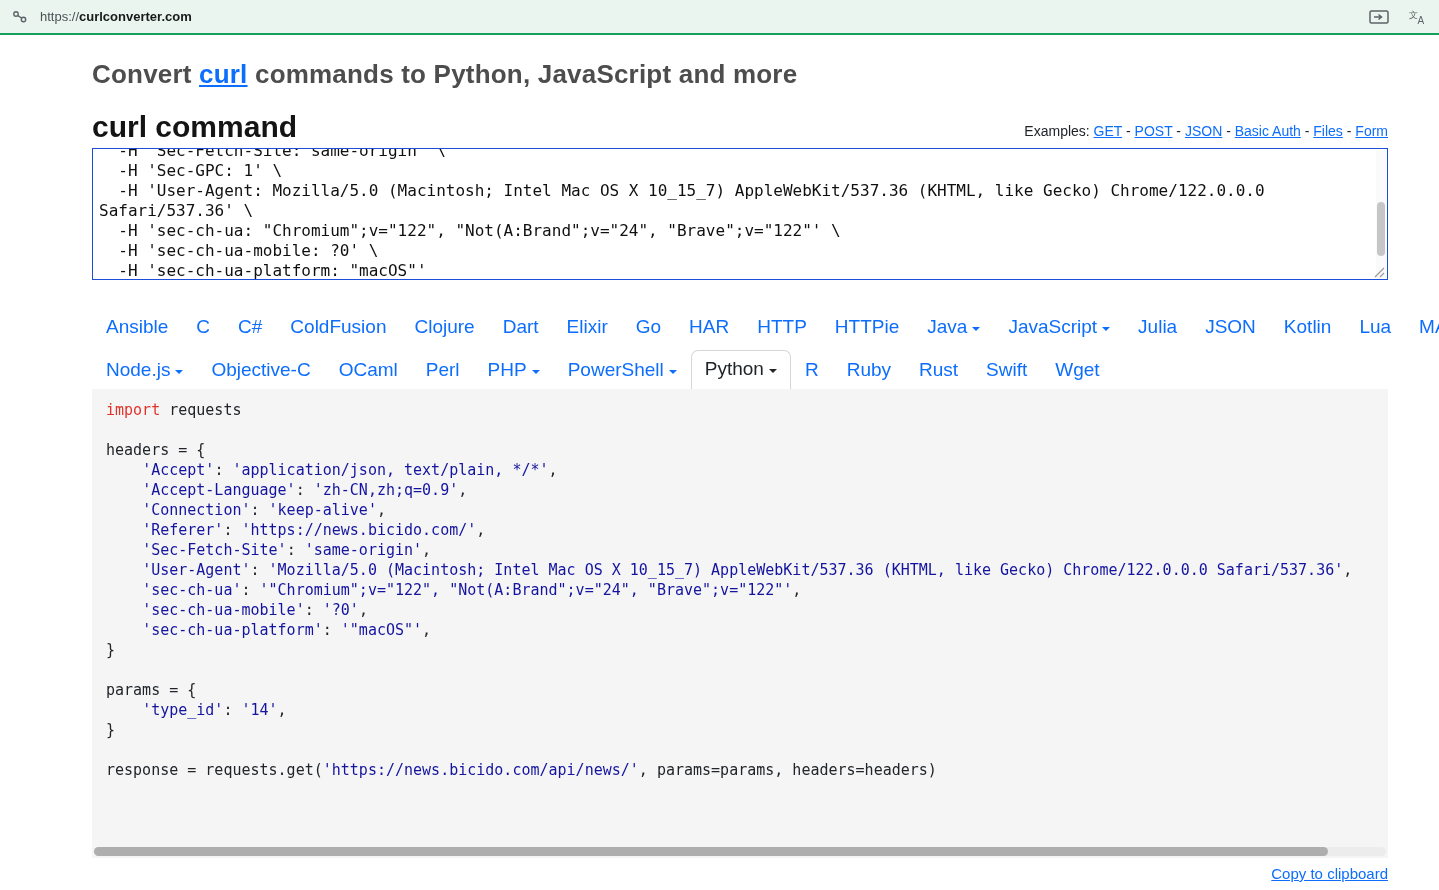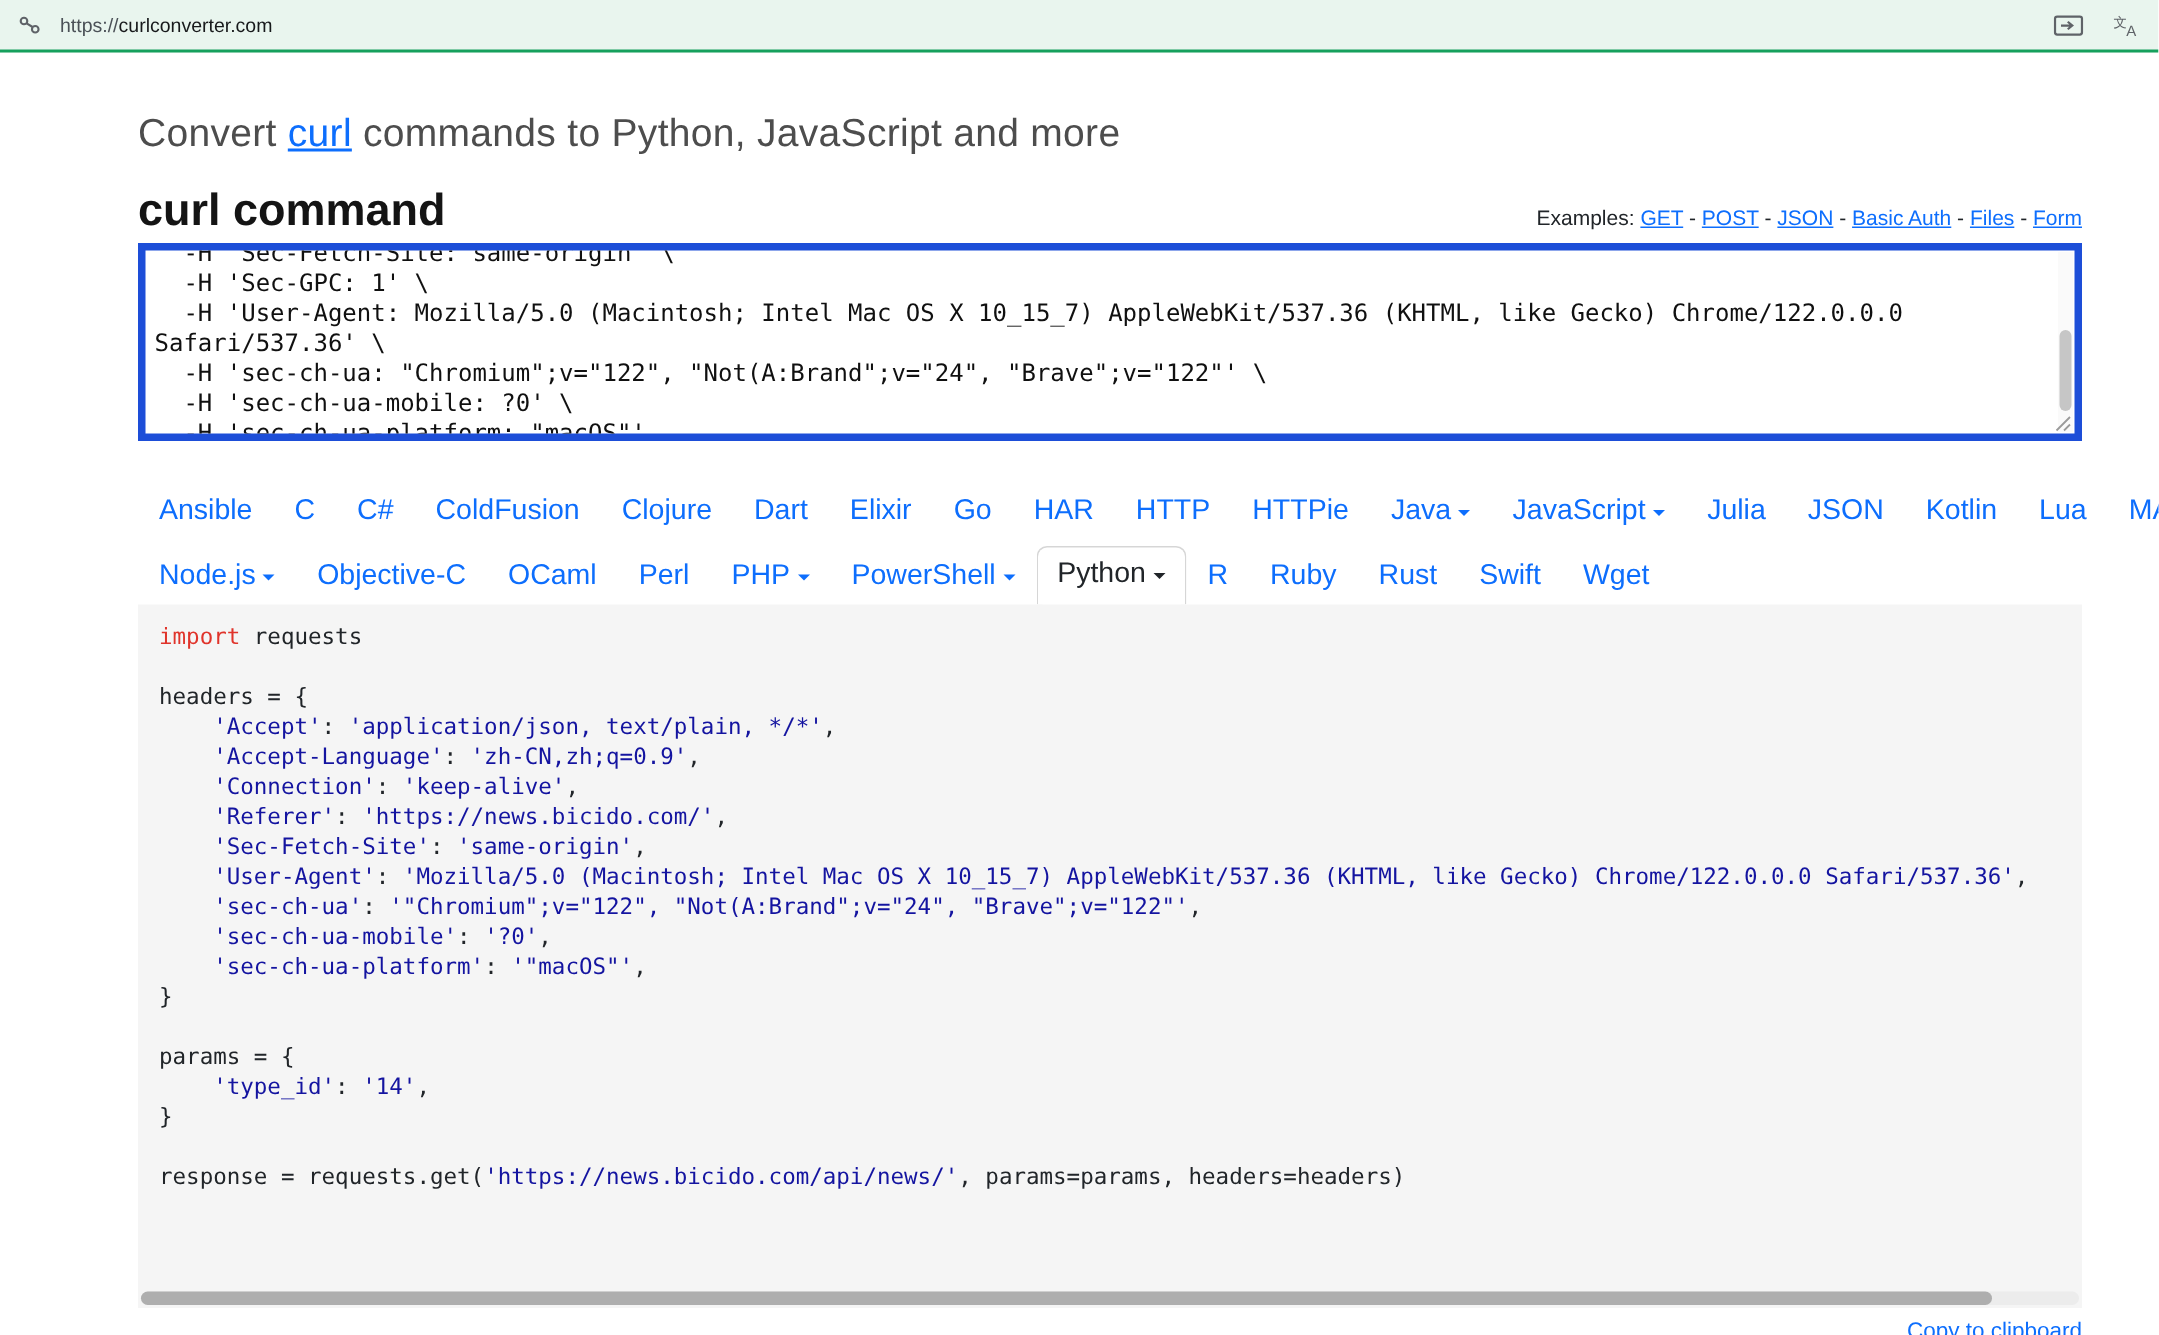--- a/index.html
+++ b/index.html
@@ -12,36 +12,36 @@
   *{box-sizing:border-box;margin:0;padding:0}
   html,body{width:1439px;height:890px;overflow:hidden;background:#fff;
     font-family:"Liberation Sans",sans-serif;color:#212529}
   a{text-decoration:underline}
 
   
   .topbar{height:35px;background:#e9f5ee;border-bottom:2px solid var(--accent-green);
     display:flex;align-items:center;padding:0 12px;gap:12px}
   .topbar .url{font-size:13px;cursor:text}
   .topbar .scheme{color:#4b5157}
-  .topbar .domain{color:#17191b;font-weight:normal}
+  .topbar .domain{color:#17191b;font-weight:bold}
   .topbar-right{margin-left:auto;display:flex;align-items:center;gap:20px}
   .tb-icon{display:inline-flex;align-items:center;cursor:pointer}
 
   
   .container{width:1296px;margin-left:92px}
-  h1{margin-top:38px;font-size:26px;font-weight:normal;color:#4d4d4d;letter-spacing:.2px}
+  h1{margin-top:24px;font-size:26px;font-weight:bold;color:#4d4d4d;letter-spacing:.2px}
   h1 a{color:var(--link-blue)}
 
   .cmd-row{display:flex;justify-content:space-between;align-items:flex-end;margin-top:20px}
   h2{font-size:30px;font-weight:bold;color:#141414}
   .examples{font-size:14px;color:#212529;padding-bottom:5px}
   .examples a{color:var(--link-blue)}
 
   
-  .curl-box{position:relative;margin-top:4px;height:132px;border:5px solid #1d4ed8;
+  .curl-box{position:relative;margin-top:4px;height:132px;border:1px solid #1d4ed8;
     background:#fff;overflow:hidden}
   .curl-content{font-family:"DejaVu Sans Mono",monospace;font-size:16px;line-height:20px;
     white-space:pre-wrap;overflow-wrap:normal;color:#101010;
     padding:0 18px 0 6px;margin-top:-8px}
   .vscroll{position:absolute;top:1px;bottom:1px;right:1px;width:10px;background:#fafafa}
   .vthumb{position:absolute;top:52px;right:1px;width:8px;height:54px;background:#c6c6c6;border-radius:4px;cursor:pointer}
   .resize{position:absolute;right:2px;bottom:1px;cursor:nwse-resize}
 
   
   .tabs{margin-top:28px}

